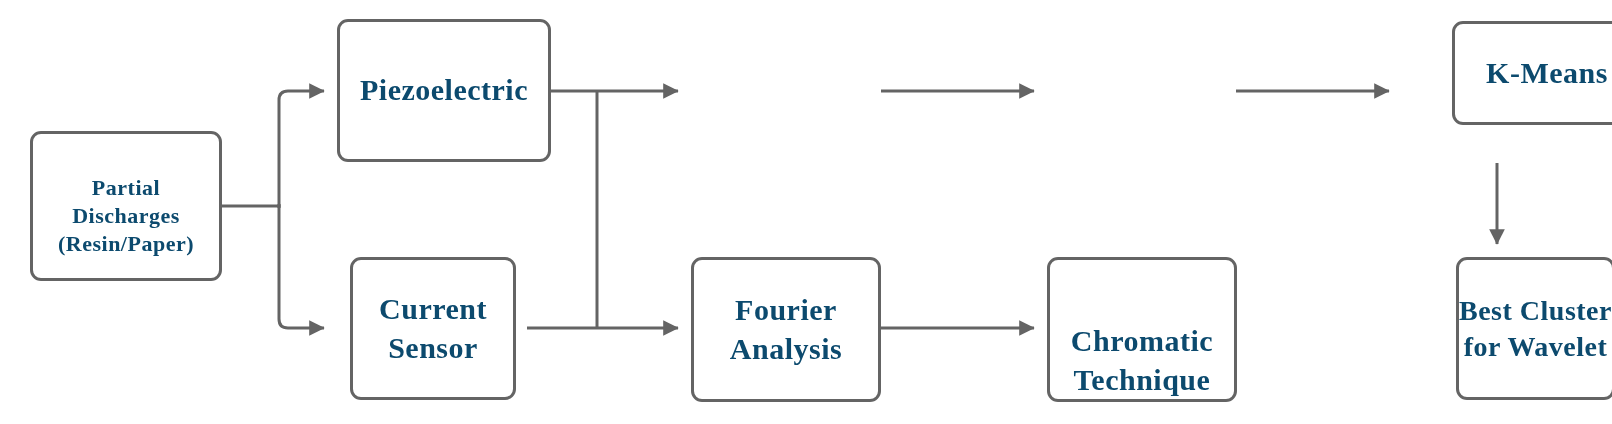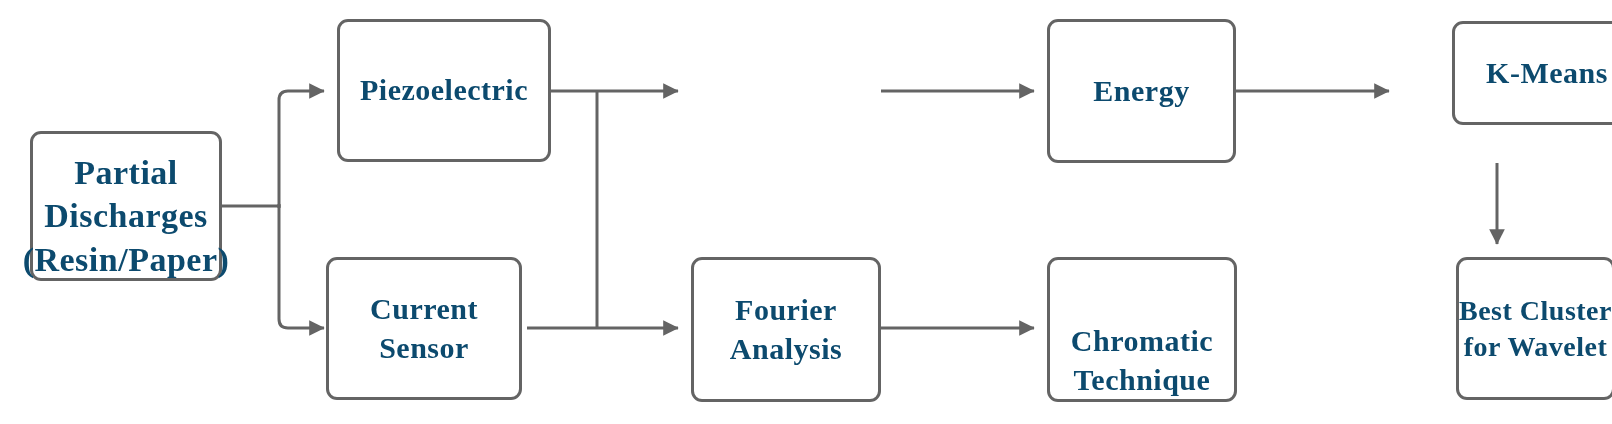--- a/index.html
+++ b/index.html
@@ -35,23 +35,23 @@
   }
   .node-label {
     font-weight: bold;
     color: #0c4a6e;
     white-space: pre-line;
     line-height: 1.28;
     letter-spacing: 0.5px;
   }
   
   #node-partial      { left: 30px;   top: 131px; width: 192px; height: 150px; }
-  #node-partial .node-label { font-size: 34px; margin-top: 20px; }
+  #node-partial .node-label { font-size: 22px; margin-top: 20px; }
   #node-piezo        { left: 337px;  top: 19px;  width: 214px; height: 143px; }
-  #node-current      { left: 326px;  top: 257px; width: 196px; height: 143px; }
+  #node-current      { left: 350px;  top: 257px; width: 166px; height: 143px; }
   #node-wavelet      { left: 691px;  top: 19px;  width: 190px; height: 143px; }
   #node-fourier      { left: 691px;  top: 257px; width: 190px; height: 145px; text-align: center; }
   #node-energy       { left: 1047px; top: 19px;  width: 189px; height: 144px; }
   #node-chromatic    { left: 1047px; top: 257px; width: 190px; height: 145px; align-items: flex-end; }
   #node-kmeans       { left: 1452px; top: 21px;  width: 190px; height: 104px; }
   #node-bestcluster  { left: 1456px; top: 257px; width: 159px; height: 143px; }
   .label-lg { font-size: 30px; }
   .label-md { font-size: 28px; }
 </style>
 </head>
@@ -103,23 +103,20 @@
     <span class="node-label label-lg">Current
 Sensor</span>
   </div>
 
 
   <div class="node" id="node-fourier">
     <span class="node-label label-lg">Fourier
 Analysis</span>
   </div>
 
-  <div class="node" id="node-energy">
-    <span class="node-label label-lg">Energy</span>
-  </div>
 
   <div class="node" id="node-chromatic">
     <span class="node-label label-lg">Chromatic
 Technique</span>
   </div>
 
   <div class="node" id="node-kmeans">
     <span class="node-label label-lg">K-Means</span>
   </div>
 

